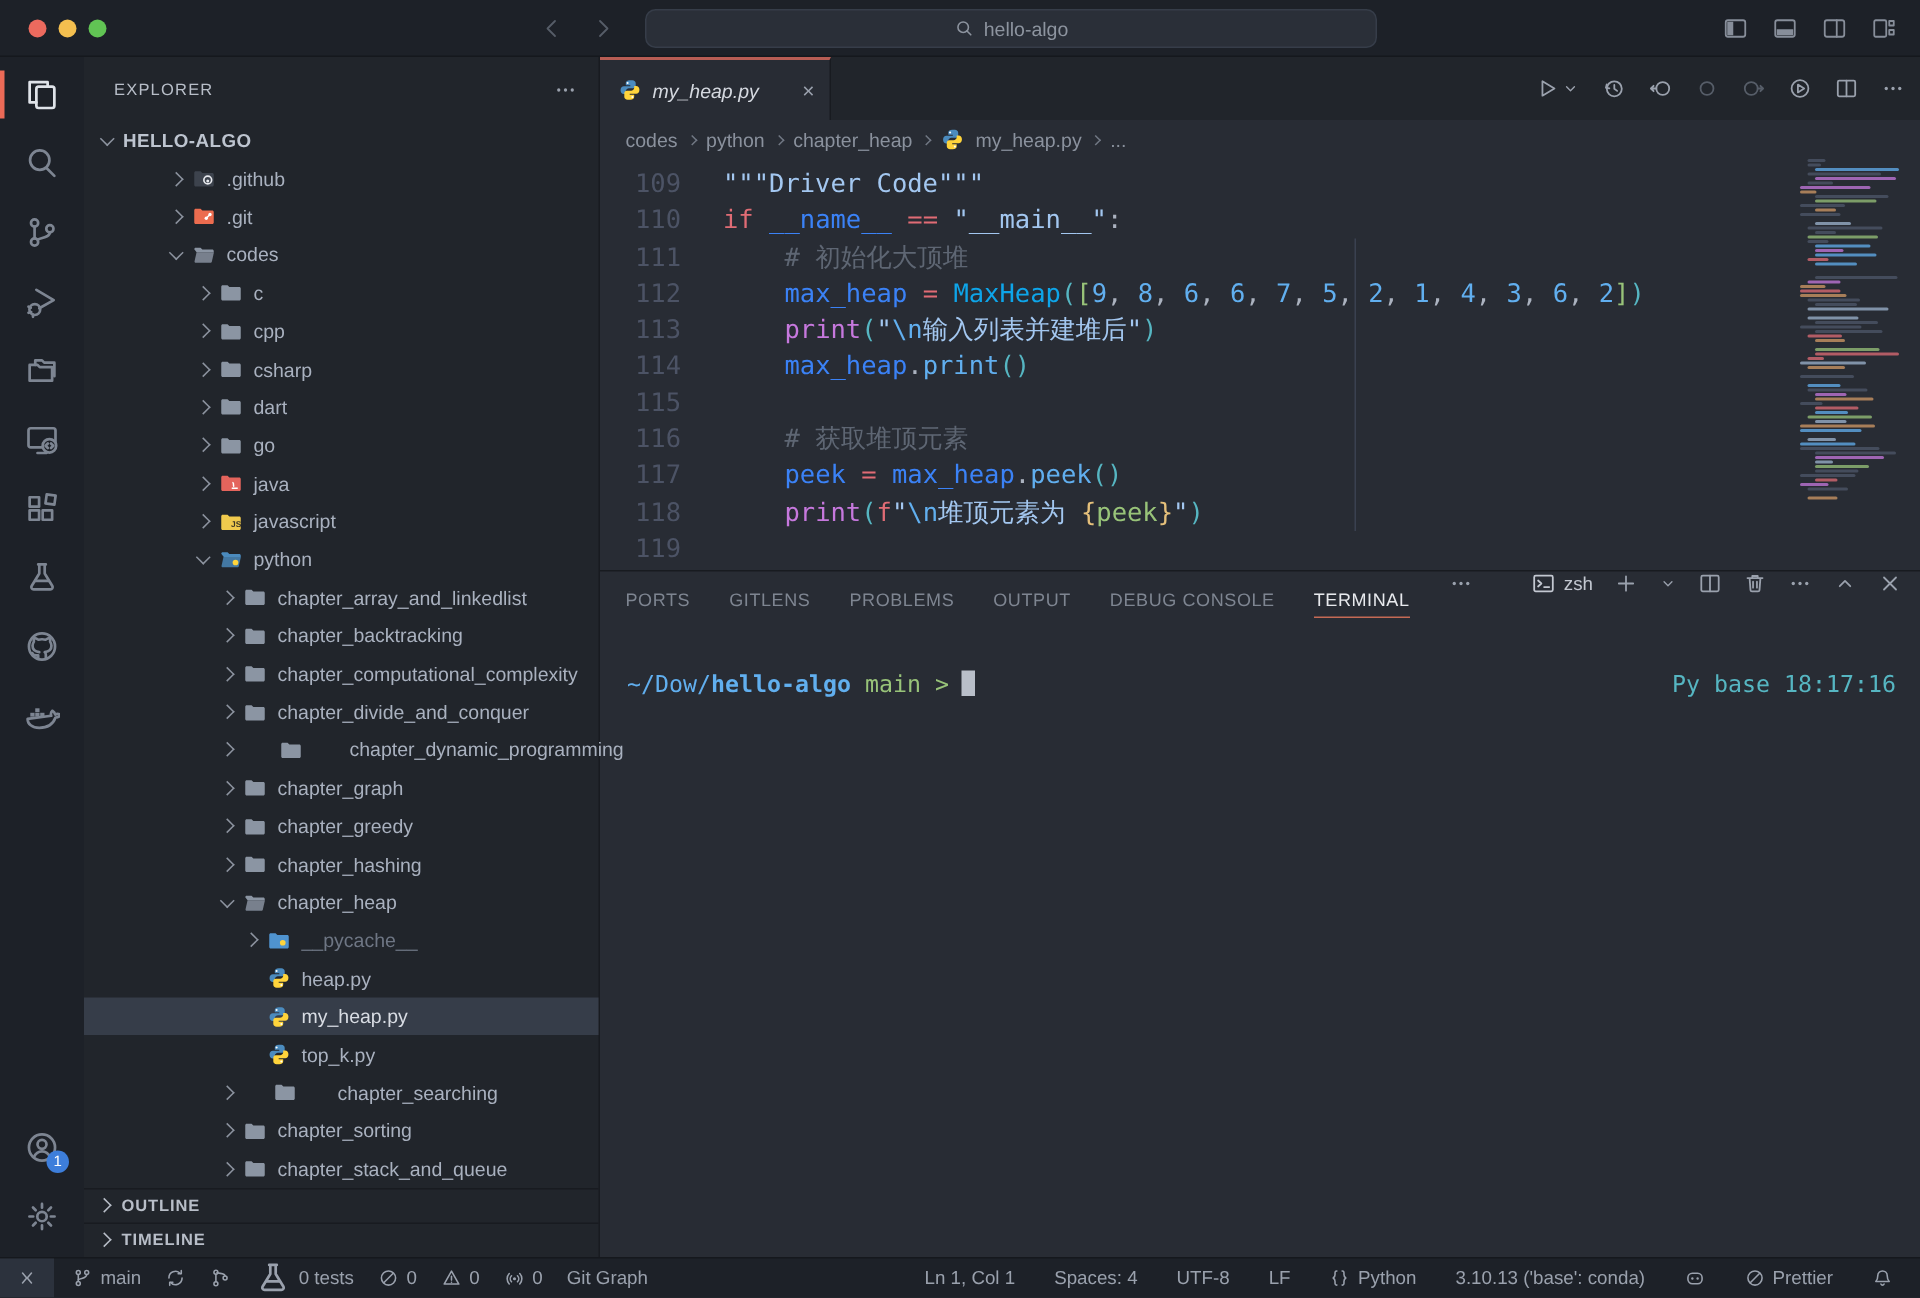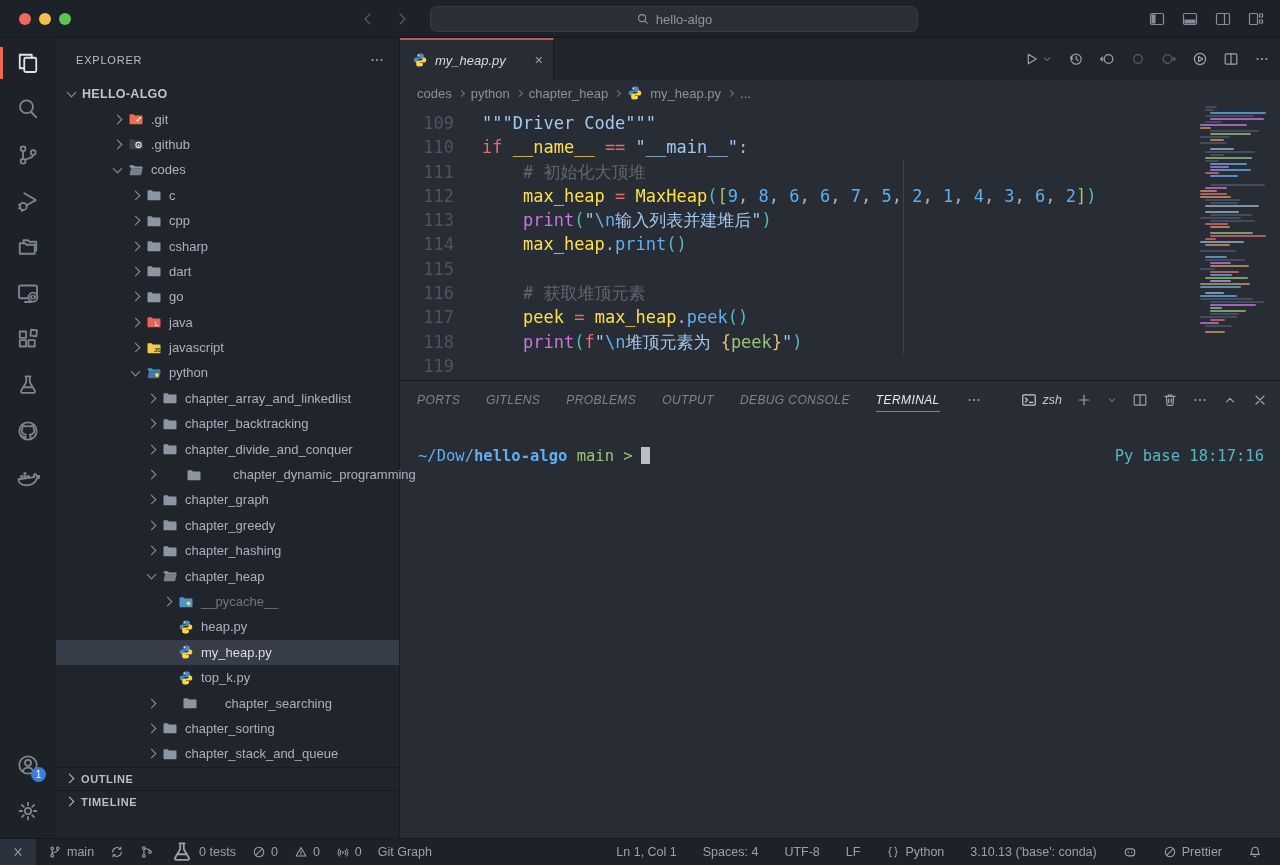--- a/index.html
+++ b/index.html
@@ -65,29 +65,29 @@
   .breadcrumbs { height:26px; display:flex; align-items:center; gap:7px; padding-left:17px; color:#8a919d; font-size:13px; }
   .breadcrumbs .bc { display:flex; align-items:center; gap:7px; cursor:pointer; }
   .bc-sep { width:5px; height:5px; border-right:1.2px solid #717884; border-bottom:1.2px solid #717884; transform:rotate(-45deg); }
 
   .code-area { height:274px; position:relative; font-family:"DejaVu Sans Mono","Liberation Mono",monospace;
     font-size:17px; line-height:24.3px; padding-top:5px; overflow:hidden; }
   .code-line { display:flex; height:24.3px; white-space:pre; }
   .gutter { width:62px; flex:0 0 auto; text-align:right; padding-right:8px; color:#4c5365; }
   .ctext { margin-left:20px; position:relative; }
   .iguide { position:absolute; left:503px; top:53px; height:195px; width:1px; background:#3a4150; }
-  .tk-kw{color:#e06c75}.tk-var{color:#fde047}.tk-str{color:#a3c7f0}.tk-esc{color:#61afef}
-  .tk-num{color:#61afef}.tk-cls{color:#fde047}.tk-fn{color:#c678dd}.tk-mth{color:#61afef}
+  .tk-kw{color:#e06c75}.tk-var{color:#3b82f6}.tk-str{color:#a3c7f0}.tk-esc{color:#61afef}
+  .tk-num{color:#61afef}.tk-cls{color:#0ea5e9}.tk-fn{color:#c678dd}.tk-mth{color:#61afef}
   .tk-cmt{color:#5e6673}.tk-pc{color:#56b6c2}.tk-pg{color:#98c379}.tk-pb{color:#e5c07b}.tk-pl{color:#abb2bf}
   .minimap { position:absolute; right:8px; top:0; width:72px; }
   .mm-line { height:2px; margin-bottom:1px; border-radius:1px; }
 
   
   .panel { height:458px; border-top:1px solid #181b20; display:flex; flex-direction:column; }
-  .panel-tabs { height:38px; display:flex; align-items:center; padding-left:17px; position:relative;font-style:italic; }
+  .panel-tabs { height:38px; display:flex; align-items:flex-start; padding-left:17px; position:relative; }
   .ptab { font-size:12px; letter-spacing:.4px; color:#7e8591; margin-right:26px; cursor:pointer; position:relative;
     height:100%; display:flex; align-items:center; }
   .ptab.active { color:#e8eaee; }
   .ptab.active::after { content:""; position:absolute; left:0; right:0; bottom:7px; height:1.5px; background:#c56a55; }
   .ptab-more { color:#9aa1ad; margin-right:20px; cursor:pointer; }
   .panel-actions { position:absolute; right:12px; display:flex; align-items:center; gap:14px; color:#9aa1ad; }
   .shell-chip { display:flex; align-items:center; gap:6px; color:#c3c8d1; font-size:12.5px; }
   .term { flex:1; position:relative; font-family:"DejaVu Sans Mono","Liberation Mono",monospace; font-size:15.5px; }
   .prompt { position:absolute; left:18px; top:28px; white-space:pre; }
   .t-blue{color:#61afef}.t-blueb{color:#61afef;font-weight:bold}.t-green{color:#98c379}.t-teal{color:#56b6c2}.t-fg{color:#c3c8d1}
@@ -293,40 +293,40 @@
     </div>
     <div class="tree" id="tree">
         <div class="trow root" style="padding-left: 12px;">
           <span class="chev down"></span>
           <span class="lbl">HELLO-ALGO</span>
         </div>
         <div class="trow" style="padding-left: 58px;">
           <span class="chev right"></span>
           <span class="ficon">
             <svg width="16" height="14" viewBox="0 0 16 14">
+              <path d="M1.5 3.2c0-.6.4-1 1-1h3.2l1.2 1.2h6.6c.6 0 1 .4 1 1v6.9c0 .6-.4 1-1 1H2.5c-.6 0-1-.4-1-1z" fill="#3d434d"></path>
+              <circle cx="10.5" cy="8" r="2.6" fill="none" stroke="#e8eaee" stroke-width="1.1"></circle>
+              <circle cx="10.5" cy="8.6" r="1" fill="#e8eaee"></circle>
+            </svg>
+          </span>
+          <span class="lbl">.github</span>
+        </div>
+        <div class="trow" style="padding-left: 58px;">
+          <span class="chev right"></span>
+          <span class="ficon">
+            <svg width="16" height="14" viewBox="0 0 16 14">
               <path d="M1.5 3.2c0-.6.4-1 1-1h3.2l1.2 1.2h6.6c.6 0 1 .4 1 1v6.9c0 .6-.4 1-1 1H2.5c-.6 0-1-.4-1-1z" fill="#ec6c4f"></path>
               <circle cx="9.5" cy="8.5" r="1.1" fill="#fff"></circle>
               <circle cx="12" cy="6" r="1.1" fill="#fff"></circle>
               <path d="M9.5 8.5 12 6" stroke="#fff" stroke-width="1"></path>
             </svg>
           </span>
           <span class="lbl">.git</span>
         </div>
         <div class="trow" style="padding-left: 58px;">
-          <span class="chev right"></span>
-          <span class="ficon">
-            <svg width="16" height="14" viewBox="0 0 16 14">
-              <path d="M1.5 3.2c0-.6.4-1 1-1h3.2l1.2 1.2h6.6c.6 0 1 .4 1 1v6.9c0 .6-.4 1-1 1H2.5c-.6 0-1-.4-1-1z" fill="#3d434d"></path>
-              <circle cx="10.5" cy="8" r="2.6" fill="none" stroke="#e8eaee" stroke-width="1.1"></circle>
-              <circle cx="10.5" cy="8.6" r="1" fill="#e8eaee"></circle>
-            </svg>
-          </span>
-          <span class="lbl">.github</span>
-        </div>
-        <div class="trow" style="padding-left: 58px;">
           <span class="chev down"></span>
           <span class="ficon">
             <svg width="16" height="14" viewBox="0 0 16 14">
               <path d="M1.5 3.2c0-.6.4-1 1-1h3.2l1.2 1.2h6.6c.6 0 1 .4 1 1v1H3.2z" fill="#8b95a3"></path>
               <path d="M3 5.4h11.6l-1.4 6.1c-.1.4-.5.7-1 .7H2.6c-.6 0-1-.5-.9-1.1z" fill="#8b95a3" opacity=".82"></path>
             </svg>
           </span>
           <span class="lbl">codes</span>
         </div>
         <div class="trow" style="padding-left: 76px;">
@@ -416,20 +416,29 @@
           <span class="lbl">chapter_array_and_linkedlist</span>
         </div>
         <div class="trow" style="padding-left: 92px;">
           <span class="chev right"></span>
           <span class="ficon">
             <svg width="16" height="14" viewBox="0 0 16 14">
               <path d="M1.5 3.2c0-.6.4-1 1-1h3.2l1.2 1.2h6.6c.6 0 1 .4 1 1v6.9c0 .6-.4 1-1 1H2.5c-.6 0-1-.4-1-1z" fill="#8b95a3"></path>
             </svg>
           </span>
           <span class="lbl">chapter_backtracking</span>
+        </div>
+        <div class="trow" style="padding-left: 92px;">
+          <span class="chev right"></span>
+          <span class="ficon">
+            <svg width="16" height="14" viewBox="0 0 16 14">
+              <path d="M1.5 3.2c0-.6.4-1 1-1h3.2l1.2 1.2h6.6c.6 0 1 .4 1 1v6.9c0 .6-.4 1-1 1H2.5c-.6 0-1-.4-1-1z" fill="#8b95a3"></path>
+            </svg>
+          </span>
+          <span class="lbl">chapter_computational_complexity</span>
         </div>
         <div class="trow" style="padding-left: 92px;">
           <span class="chev right"></span>
           <span class="ficon">
             <svg width="16" height="14" viewBox="0 0 16 14">
               <path d="M1.5 3.2c0-.6.4-1 1-1h3.2l1.2 1.2h6.6c.6 0 1 .4 1 1v6.9c0 .6-.4 1-1 1H2.5c-.6 0-1-.4-1-1z" fill="#8b95a3"></path>
             </svg>
           </span>
           <span class="lbl">chapter_divide_and_conquer</span>
         </div>

